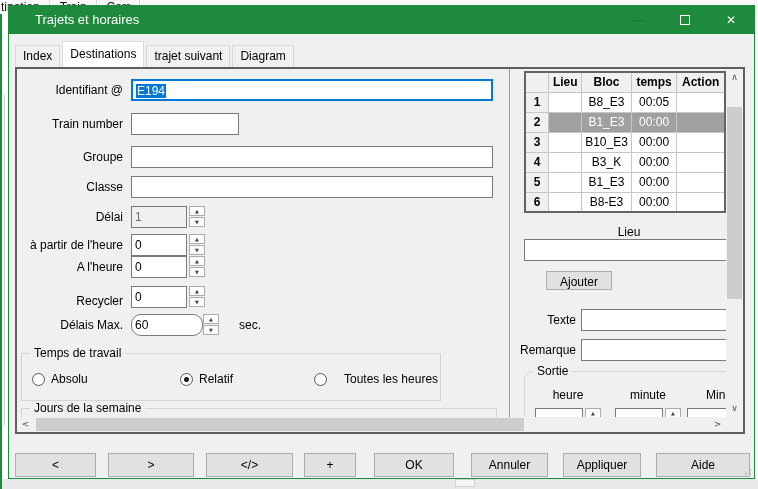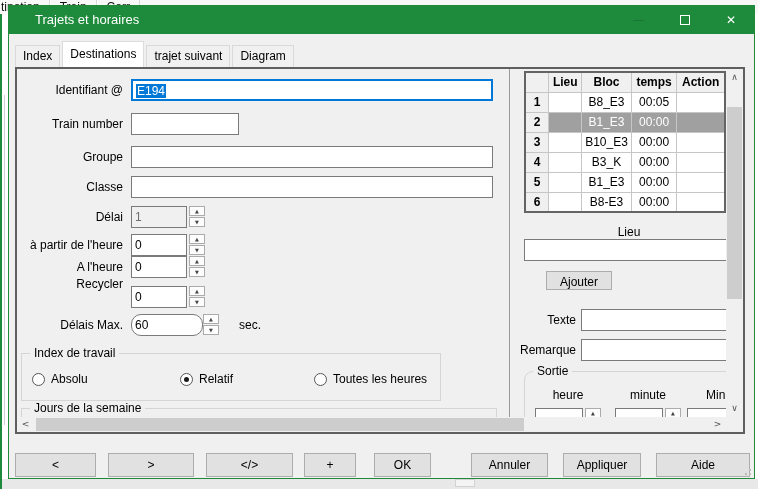--- a/index.html
+++ b/index.html
@@ -133,46 +133,46 @@
         <div class="spb">▼</div>
       </div>
 
       <div class="fl" style="top:187px">A l'heure</div>
       <div class="tb" style="left:114px; top:187px; width:56px;"><span>0</span></div>
       <div class="spin" style="left:172px; top:187px;">
         <div class="spb">▲</div>
         <div class="spb">▼</div>
       </div>
 
-      <div class="fl" style="top:204px">Recycler</div>
+      <div class="fl" style="top:221px">Recycler</div>
       <div class="tb" style="left:114px; top:217px; width:56px;"><span>0</span></div>
       <div class="spin" style="left:172px; top:217px;">
         <div class="spb">▲</div>
         <div class="spb">▼</div>
       </div>
 
       <div class="fl" style="top:245px">Délais Max.</div>
       <div class="tb" style="left:114px; top:245px; width:72px;border-radius:10px;"><span>60</span></div>
       <div class="spin" style="left:186px; top:245px;">
         <div class="spb">▲</div>
         <div class="spb">▼</div>
       </div>
       <div class="suffix" style="left:222px; top:245px;">sec.</div>
 
       <div class="gbox" style="left:4px; top:284px; width:420px; height:48px;">
-        <span class="legend">Index de travail</span>
+        <span class="legend">Temps de travail</span>
         <div class="radio" style="left:10px; top:18px;">
           <span class="rc"></span>
           <span>Absolu</span>
         </div>
         <div class="radio" style="left:158px; top:18px;">
           <span class="rc on"></span>
           <span>Relatif</span>
         </div>
-        <div class="radio" style="left:292px; top:18px;">
+        <div class="radio" style="left:292px; top:18px;gap:11px;">
           <span class="rc"></span>
           <span>Toutes les heures</span>
         </div>
       </div>
 
       <div class="gbox" style="left:4px; top:339px; width:476px; height:40px;">
         <span class="legend">Jours de la semaine</span>
       </div>
 
       <div class="vdivider"></div>
@@ -278,21 +278,21 @@
       <div class="hthumb"></div>
       <div class="sarrow ha" style="right:0;">&gt;</div>
     </div>
     <div class="corner"></div>
   </div>
 
   <div class="wbtn" style="left:6px;   width:81px;">&lt;</div>
   <div class="wbtn" style="left:99px;  width:86px;">&gt;</div>
   <div class="wbtn" style="left:197px; width:87px;">&lt;/&gt;</div>
   <div class="wbtn" style="left:295px; width:52px;">+</div>
-  <div class="wbtn" style="left:365px; width:57px;">OK</div>
+  <div class="wbtn" style="left:365px; width:80px;">OK</div>
   <div class="wbtn" style="left:554px; width:78px;">Appliquer</div>
   <div class="wbtn" style="left:462px; width:77px;">Annuler</div>
   <div class="wbtn" style="left:647px; width:94px;">Aide</div>
 
   <div class="grip">
     <span class="gdot" style="right:0; bottom:0;"></span>
     <span class="gdot" style="right:4px; bottom:0;"></span>
     <span class="gdot" style="right:0; bottom:4px;"></span>
   </div>
 </div>

